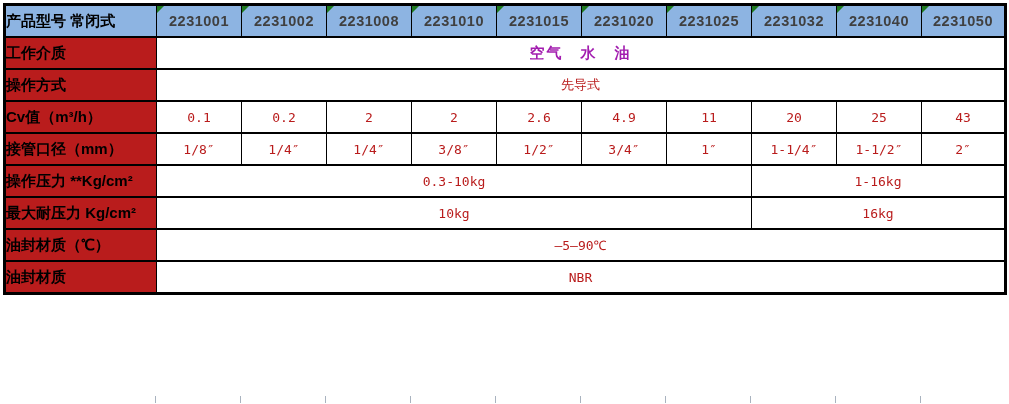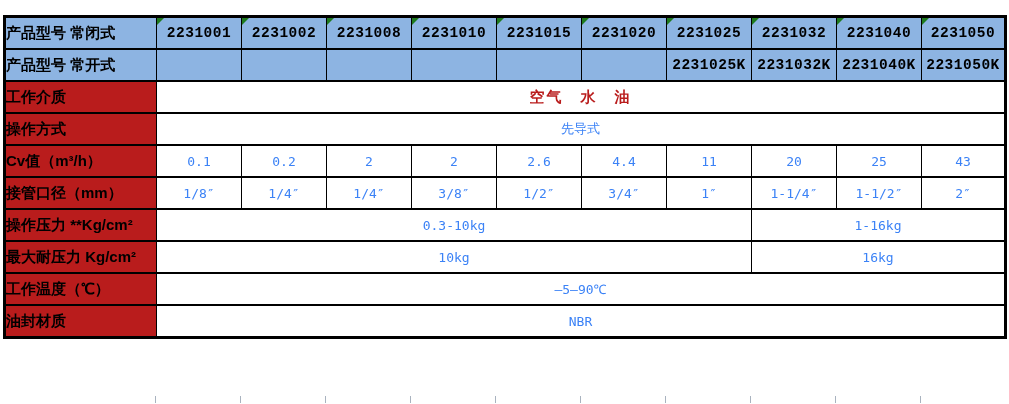--- a/index.html
+++ b/index.html
@@ -1,18 +1,18 @@
 <!DOCTYPE html>
 <html><head>
 <meta charset="utf-8">
 <style>
   html,body{margin:0;padding:0;background:#fff;width:1009px;height:404px;overflow:hidden;}
   .sheet{position:relative;width:1009px;height:404px;font-family:"Liberation Sans",sans-serif;}
   table.spec{
-    position:absolute;left:3px;top:15px;
+    position:absolute;left:3px;top:3px;
     border-collapse:collapse;table-layout:fixed;
     width:1001px;
     border:3px solid #000;
   }
   table.spec td{
     border:1px solid #000;
     border-top-width:2px;border-bottom-width:2px;
     height:30px;
     padding:0;
     overflow:hidden;
@@ -27,41 +27,41 @@
     padding-left:7px;
     font-weight:bold;
     font-size:15px;
     color:#000;
   }
   td.lbl-hdr{background:#8db4e2;}
   
   td.hdr{
     background:#8db4e2;
     text-align:center;
-    font-family:Liberation Mono, monospace;
+    font-family:Liberation Sans, sans-serif;
     font-weight:bold;
     font-size:14.5px;
-    color:#000000;
+    color:#404040;
     letter-spacing:0.5px;
   }
   
   td.val{
     background:#fff;
     text-align:center;
     font-family:"DejaVu Sans Mono",monospace;
     font-size:13px;
-    color:#3b82f6;
+    color:#b91c1c;
   }
   td.val-bold{
     background:#fff;
     text-align:center;
     font-family:"Liberation Sans",sans-serif;
     font-weight:bold;
     font-size:15px;
-    color:#b91c1c;
+    color:#a21caf;
     letter-spacing:2px;
     margin-top:25px;
   }
   .tri{
     position:absolute;top:0;left:0;width:0;height:0;
     border-top:7px solid #1f7a1f;
     border-right:7px solid transparent;
   }
   .stubs{position:absolute;left:0;top:396px;width:1009px;height:8px;}
   .stub{position:absolute;top:0;width:1px;height:7px;background:#a9b3bf;}
@@ -93,53 +93,40 @@
       <td class="hdr"><span class="tri"></span><span>2231008</span></td>
       <td class="hdr"><span class="tri"></span><span>2231010</span></td>
       <td class="hdr"><span class="tri"></span><span>2231015</span></td>
       <td class="hdr"><span class="tri"></span><span>2231020</span></td>
       <td class="hdr"><span class="tri"></span><span>2231025</span></td>
       <td class="hdr"><span class="tri"></span><span>2231032</span></td>
       <td class="hdr"><span class="tri"></span><span>2231040</span></td>
       <td class="hdr"><span class="tri"></span><span>2231050</span></td>
     </tr>
 
-    <tr>
-      <td class="lbl lbl-hdr"><span>产品型号 常开式</span></td>
-      <td class="hdr"></td>
-      <td class="hdr"></td>
-      <td class="hdr"></td>
-      <td class="hdr"></td>
-      <td class="hdr"></td>
-      <td class="hdr"></td>
-      <td class="hdr">2231025K</td>
-      <td class="hdr">2231032K</td>
-      <td class="hdr">2231040K</td>
-      <td class="hdr">2231050K</td>
-    </tr>
 
     <tr>
       <td class="lbl"><span>工作介质</span></td>
       <td class="val-bold" colspan="10">空气　水　油</td>
     </tr>
 
     <tr>
       <td class="lbl"><span>操作方式</span></td>
       <td class="val" colspan="10">先导式</td>
     </tr>
 
 
     <tr>
       <td class="lbl"><span>Cv值（m³/h）</span></td>
       <td class="val">0.1</td>
       <td class="val">0.2</td>
       <td class="val">2</td>
       <td class="val">2</td>
       <td class="val">2.6</td>
-      <td class="val">4.4</td>
+      <td class="val">4.9</td>
       <td class="val">11</td>
       <td class="val">20</td>
       <td class="val">25</td>
       <td class="val">43</td>
     </tr>
 
     <tr>
       <td class="lbl"><span>接管口径（mm）</span></td>
       <td class="val">1/8″</td>
       <td class="val">1/4″</td>
@@ -159,21 +146,21 @@
       <td class="val" colspan="3">1-16kg</td>
     </tr>
 
     <tr>
       <td class="lbl"><span>最大耐压力 Kg/cm²</span></td>
       <td class="val" colspan="7">10kg</td>
       <td class="val" colspan="3">16kg</td>
     </tr>
 
     <tr>
-      <td class="lbl"><span>工作温度（℃）</span></td>
+      <td class="lbl"><span>油封材质（℃）</span></td>
       <td class="val" colspan="10">—5—90℃</td>
     </tr>
 
 
     <tr>
       <td class="lbl"><span>油封材质</span></td>
       <td class="val" colspan="10">NBR</td>
     </tr>
   </tbody>
     </table>

